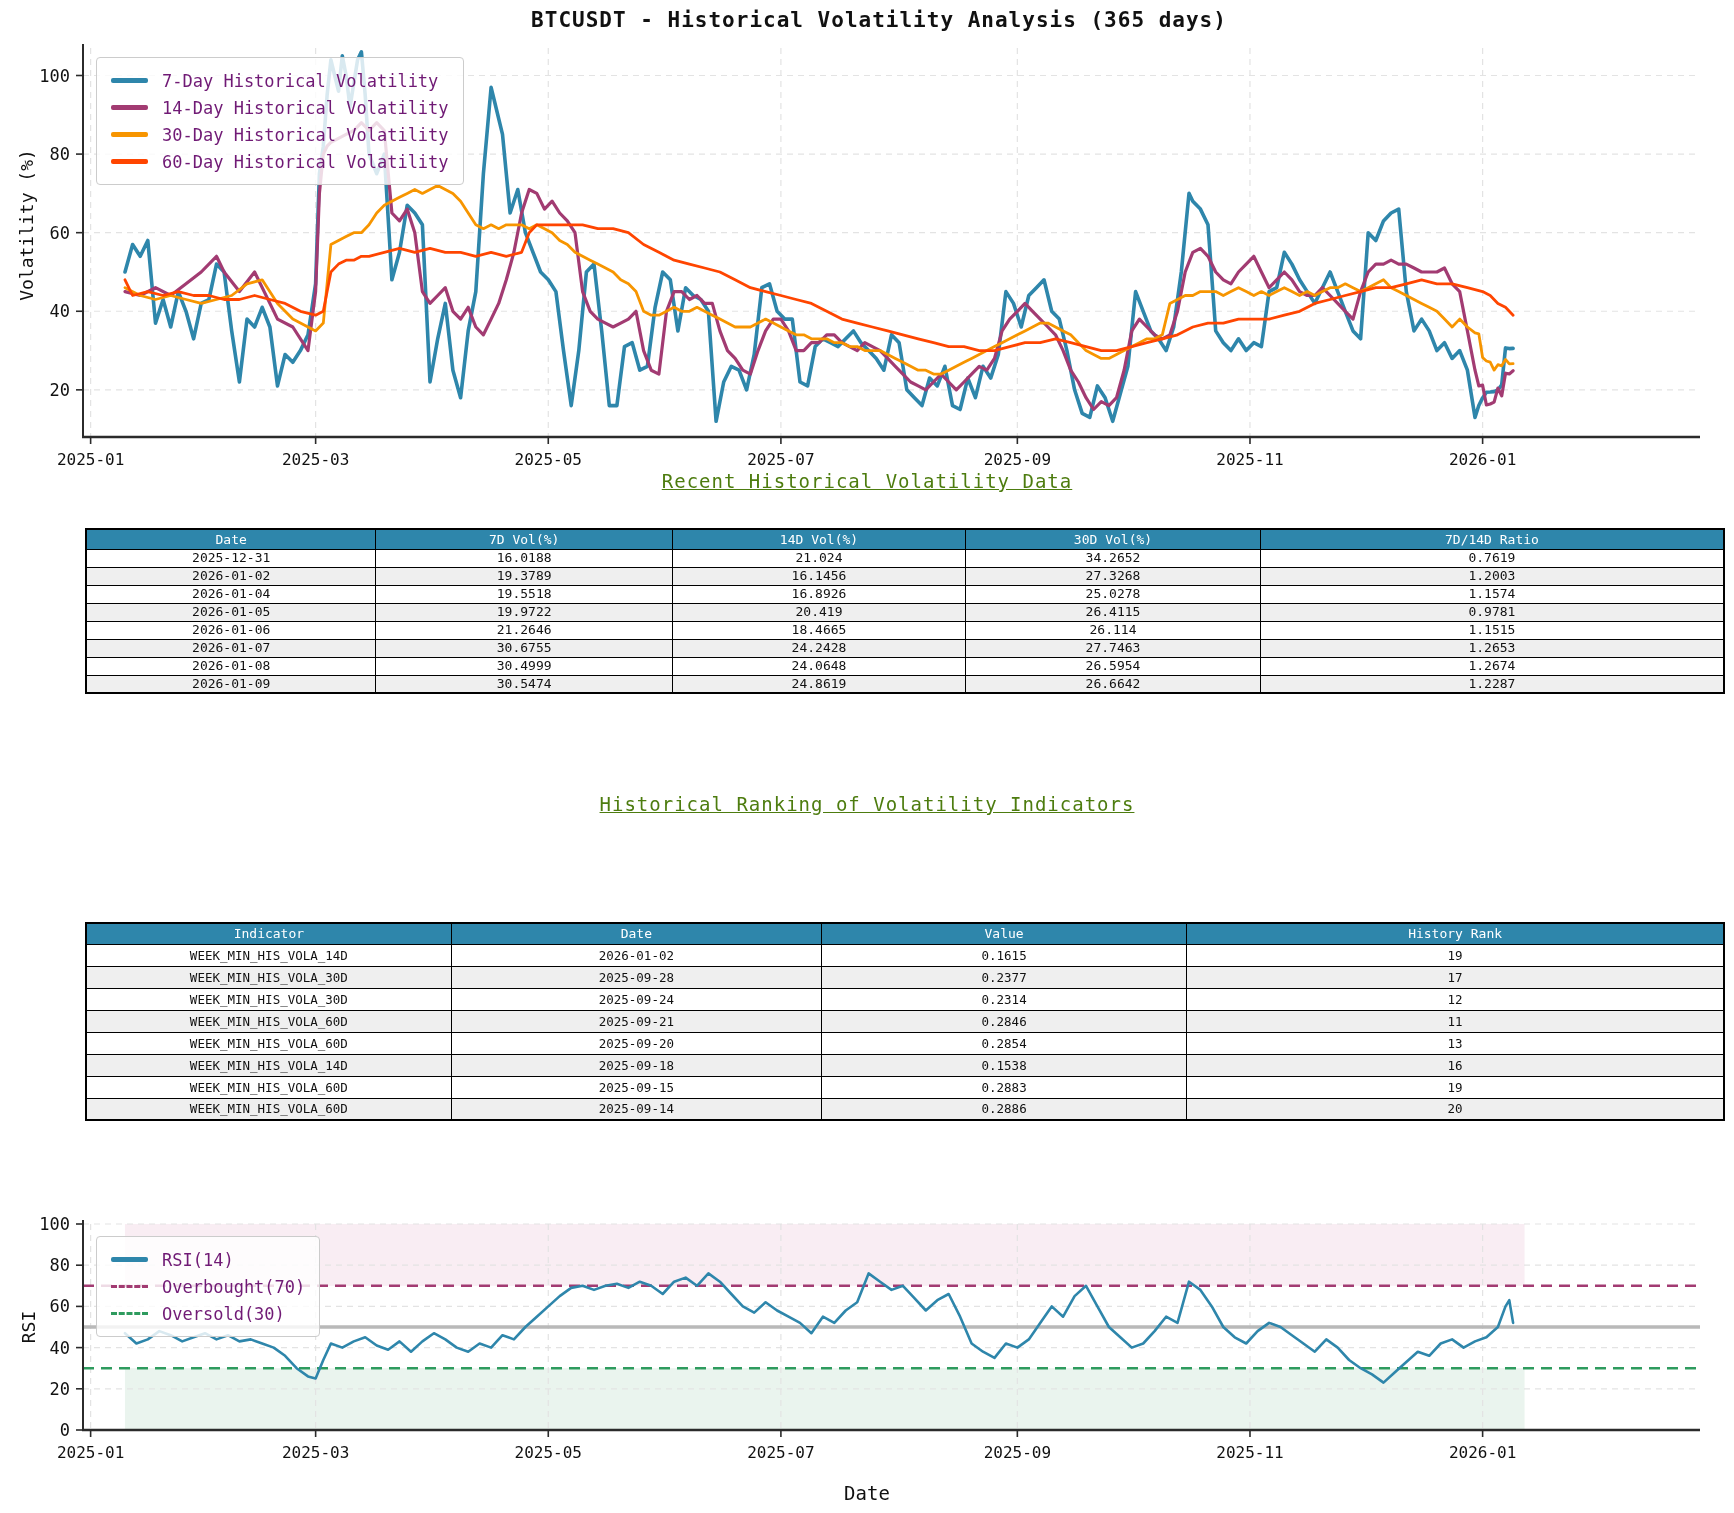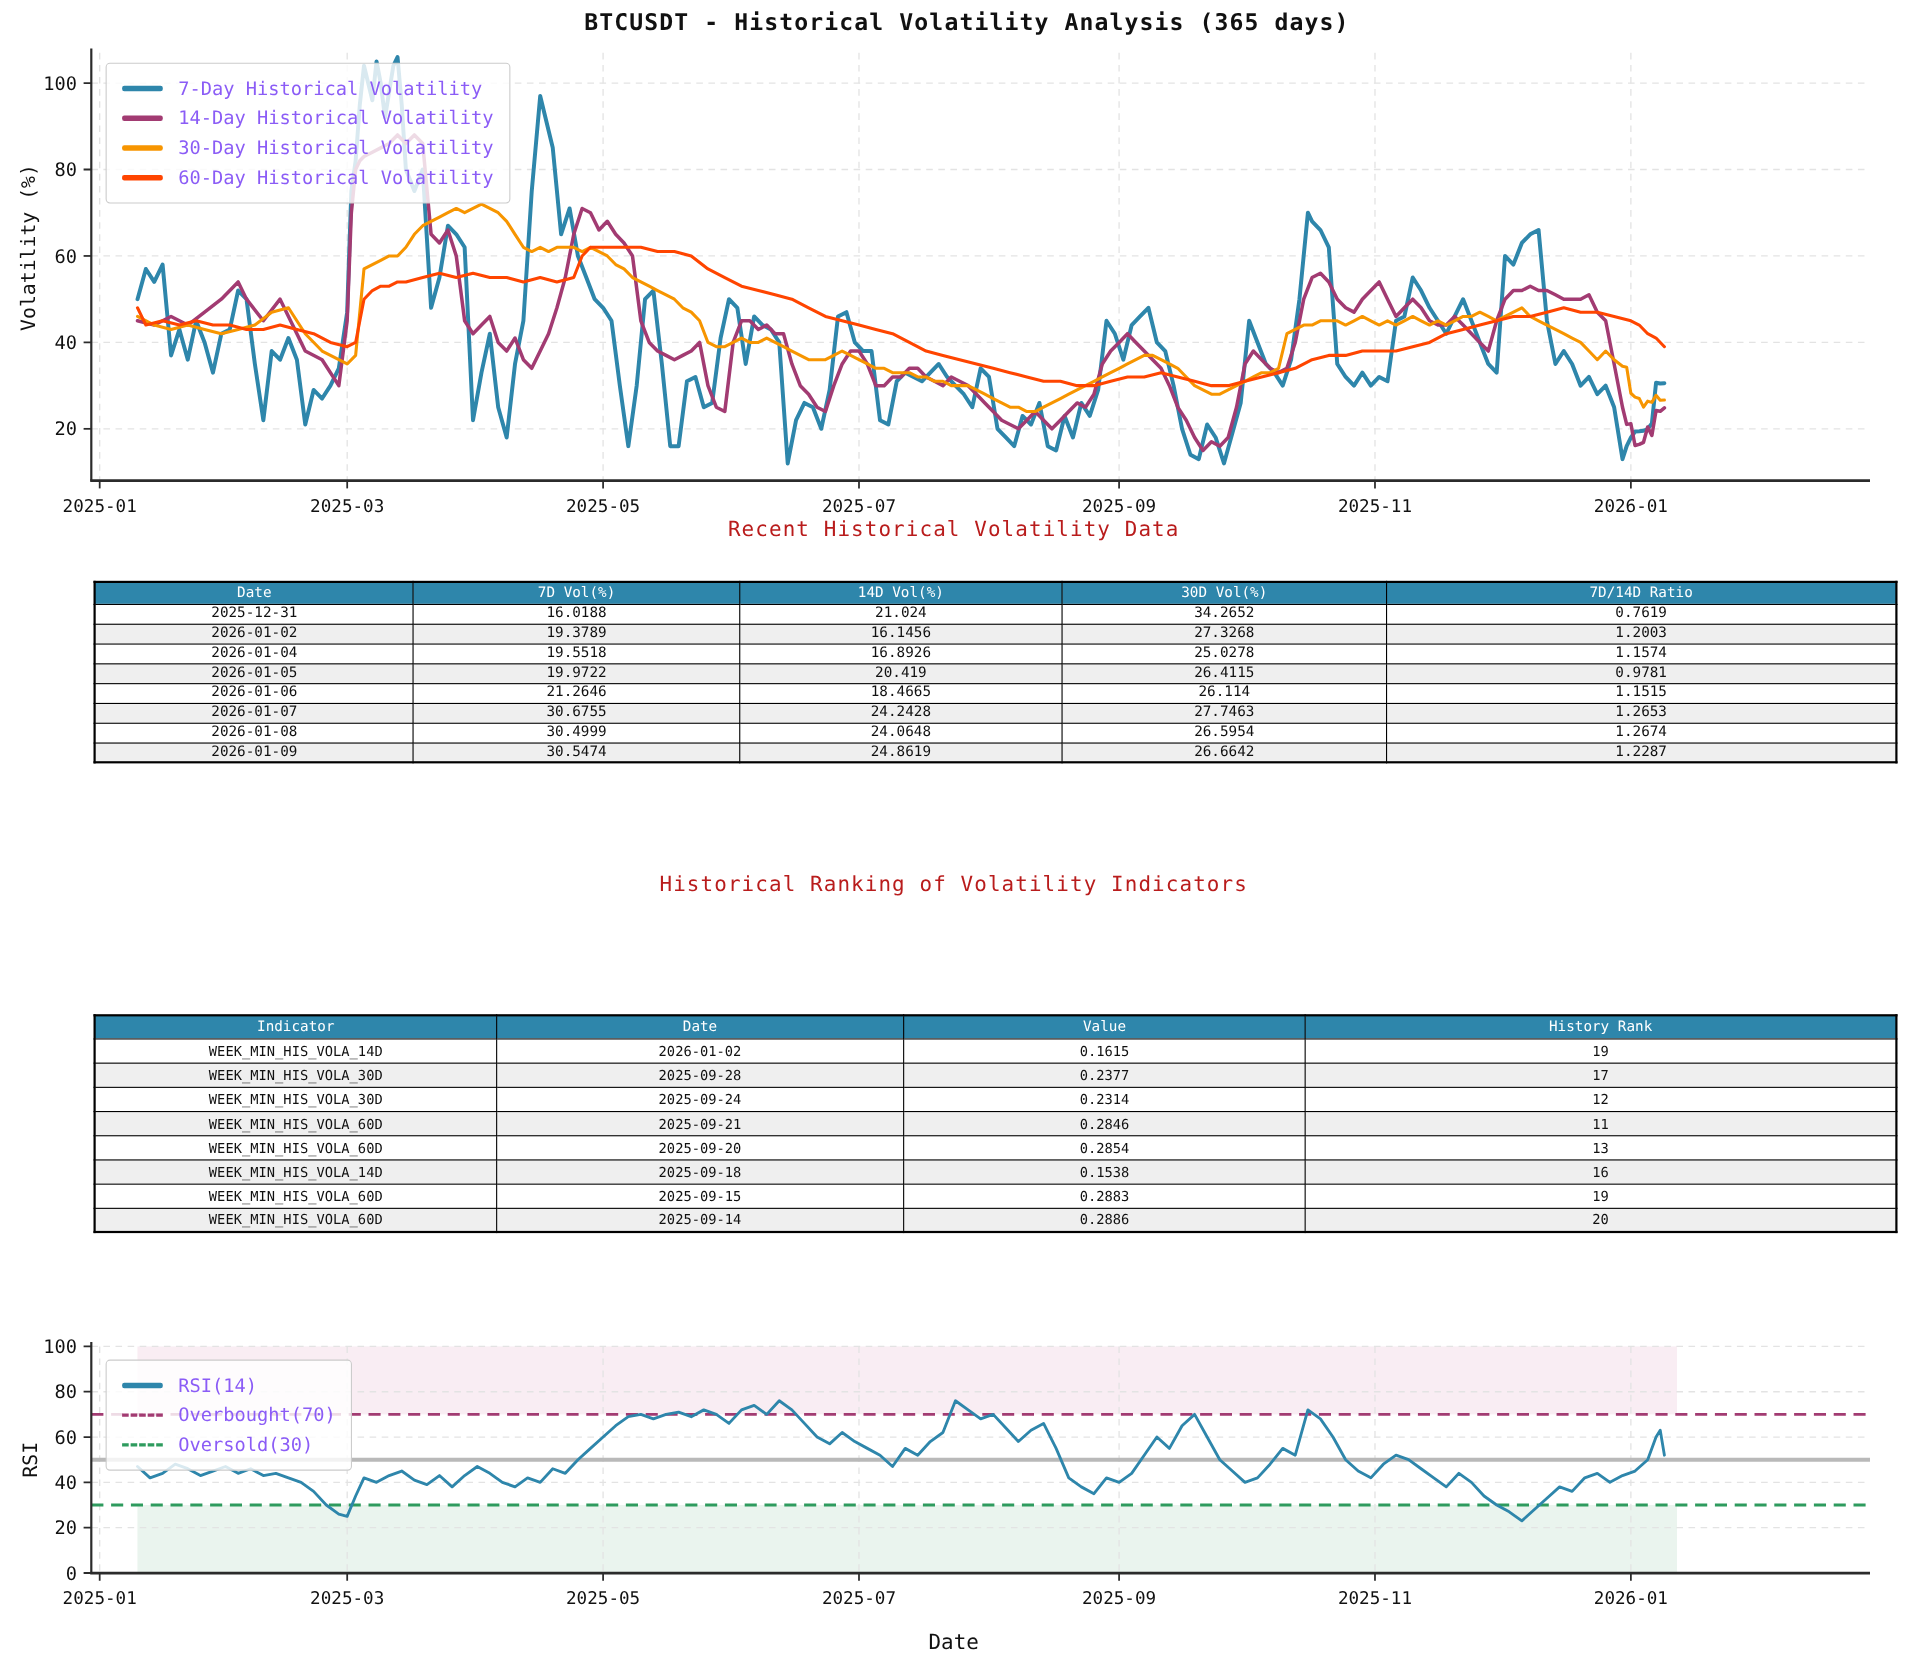--- a/index.html
+++ b/index.html
@@ -3,32 +3,32 @@
 <meta charset="utf-8">
 <style>
   * { margin:0; padding:0; box-sizing:border-box; }
   html,body { background:#ffffff; }
   body { font-family:"DejaVu Sans Mono","Liberation Mono",monospace; color:#1a1a1a; }
   .page { position:relative; width:1734px; height:1513px; background:#fff; overflow:hidden; }
 
   .chart-title { position:absolute; left:12px; width:100%; text-align:center;
                  font-size:21px; font-weight:700; letter-spacing:1px; color:#111; }
   .section-title { position:absolute; left:0; width:100%; text-align:center;
-                   font-size:19px; font-weight:400; letter-spacing:1px; color:#b91c1c; }
+                   font-size:19px; font-weight:400; letter-spacing:1px; color:#4d7c0f;text-decoration:underline; }
   .axis-ylabel { position:absolute; font-size:18px; color:#111; white-space:nowrap;
                  transform:translate(-50%,-50%) rotate(-90deg); }
   .axis-xlabel { position:absolute; left:0; width:100%; text-align:center; font-size:19px; color:#111; }
 
   svg.chart { position:absolute; left:0; }
 
   .legend { position:absolute; background:rgba(255,255,255,0.82); border:1px solid #cccccc;
             border-radius:4px; padding:9px 14px; z-index:5; }
   .legend-item { display:flex; align-items:center; height:27px; }
   .legend-swatch { display:inline-block; width:37px; height:5px; border-radius:2px; margin-right:14px; flex:0 0 auto; }
-  .legend-label { font-size:17px; color:#8b5cf6; white-space:nowrap;text-align:right; }
+  .legend-label { font-size:17px; color:#701a75; white-space:nowrap;text-align:right; }
 
   table.data-table { position:absolute; left:85px; width:1640px; border-collapse:collapse;
                      border:2px solid #000; table-layout:fixed; }
   table.data-table th { background:var(--accent,#2E86AB); color:#fff; font-weight:400;
                         border:1px solid #000; text-align:center; }
   table.data-table td { border:1px solid #000; text-align:center; color:#111; }
   #table-recent th { height:20px; font-size:13px; }
   #table-recent td { height:18px; font-size:13px; line-height:1.05;margin-top:33px; }
   #table-rank th { height:21px; font-size:13px; }
   #table-rank td { height:22px; font-size:12.5px; }

